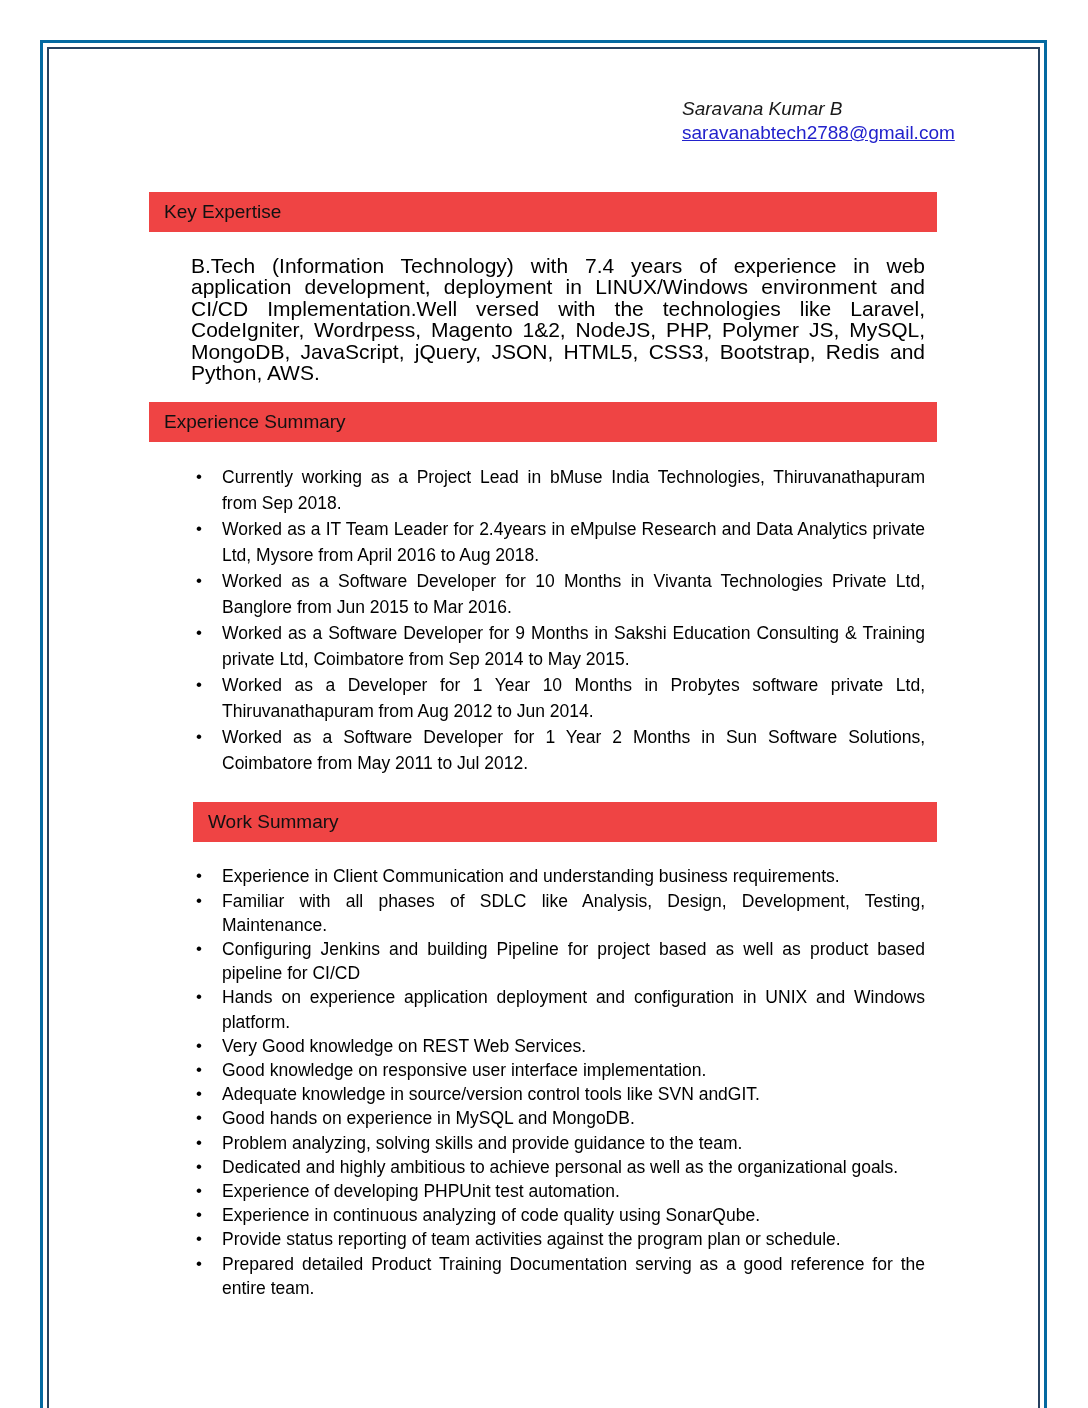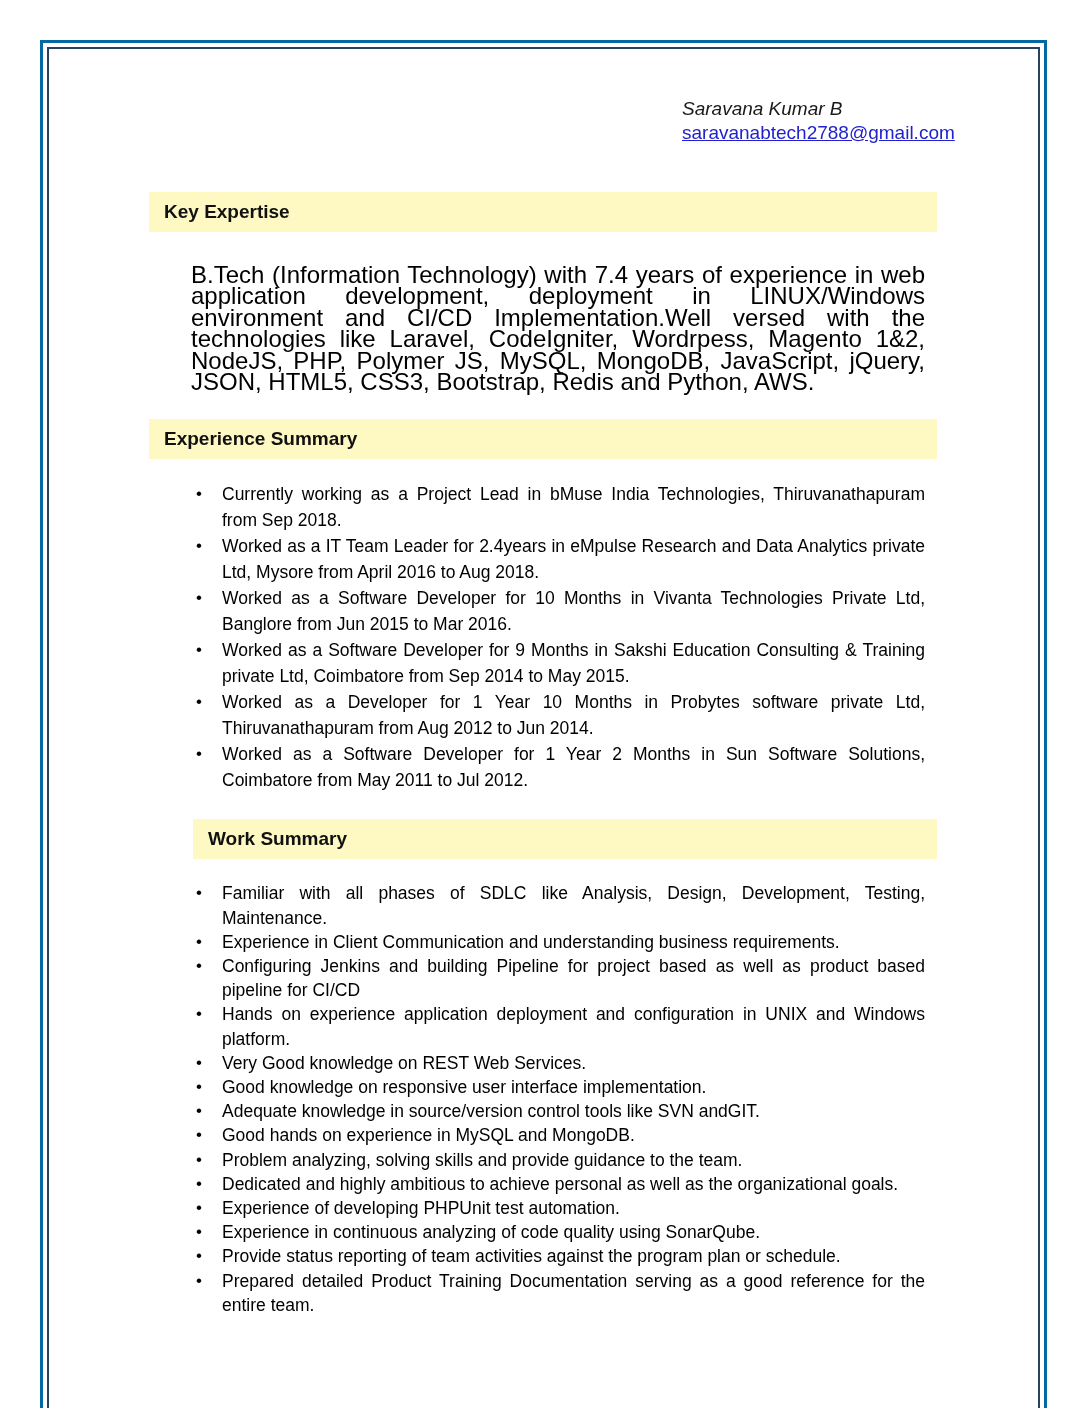--- a/index.html
+++ b/index.html
@@ -45,35 +45,35 @@
   }
   .email-link {
     font-size: 19px;
     color: #2222cc;
     text-decoration: underline;
     cursor: pointer;
   }
   .section-bar {
     box-sizing: border-box;
     height: 40px;
-    background: #fef9c3;
+    background: #ef4444;
     display: flex;
     align-items: center;
     padding-left: 15px;
-    font-weight: bold;
+    font-weight: normal;
     font-size: 19px;
     color: #111111;
   }
   .bar-1 { margin-top: 46px; }
-  .bar-2 { margin-top: 27px; }
+  .bar-2 { margin-top: 19px; }
   .bar-3 { margin-top: 26px; margin-left: 44px; }
   .para {
-    margin: 32px 12px 0 42px;
+    margin: 23px 12px 0 42px;
     text-align: justify;
-    font-size: 24px;
+    font-size: 21px;
     line-height: 21.4px;
   }
   ul.bullets {
     list-style: none;
     margin: 22px 12px 0 42px;
     padding: 0;
   }
   ul.bullets li {
     position: relative;
     padding-left: 31px;
@@ -118,22 +118,22 @@
       <li>Worked as a Software Developer for 9 Months in Sakshi Education Consulting &amp; Training private Ltd, Coimbatore from Sep 2014 to May 2015.</li>
       <li>Worked as a Developer for 1 Year 10 Months in Probytes software private Ltd, Thiruvanathapuram from Aug 2012 to Jun 2014.</li>
       <li>Worked as a Software Developer for 1 Year 2 Months in Sun Software Solutions, Coimbatore from May 2011 to Jul 2012.</li>
     </ul>
 
     <div class="section-bar bar-3">
       <span>Work Summary</span>
     </div>
 
     <ul class="bullets work">
+      <li>Experience in Client Communication and understanding business requirements.</li>
       <li>Familiar with all phases of SDLC like Analysis, Design, Development, Testing, Maintenance.</li>
-      <li>Experience in Client Communication and understanding business requirements.</li>
       <li>Configuring Jenkins and building Pipeline for project based as well as product based pipeline for CI/CD</li>
       <li>Hands on experience application deployment and configuration in UNIX and Windows platform.</li>
       <li>Very Good knowledge on REST Web Services.</li>
       <li>Good knowledge on responsive user interface implementation.</li>
       <li>Adequate knowledge in source/version control tools like SVN andGIT.</li>
       <li>Good hands on experience in MySQL and MongoDB.</li>
       <li>Problem analyzing, solving skills and provide guidance to the team.</li>
       <li>Dedicated and highly ambitious to achieve personal as well as the organizational goals.</li>
       <li>Experience of developing PHPUnit test automation.</li>
       <li>Experience in continuous analyzing of code quality using SonarQube.</li>

